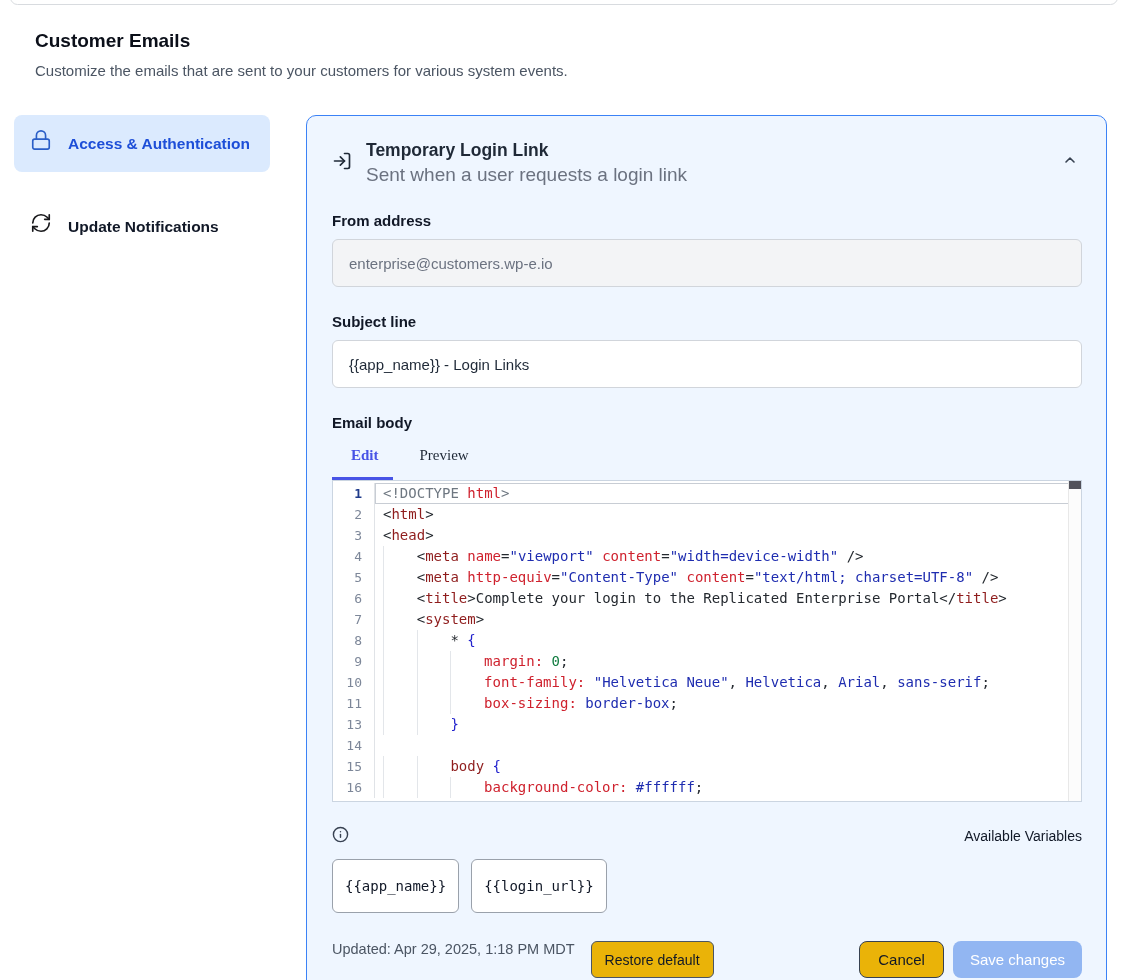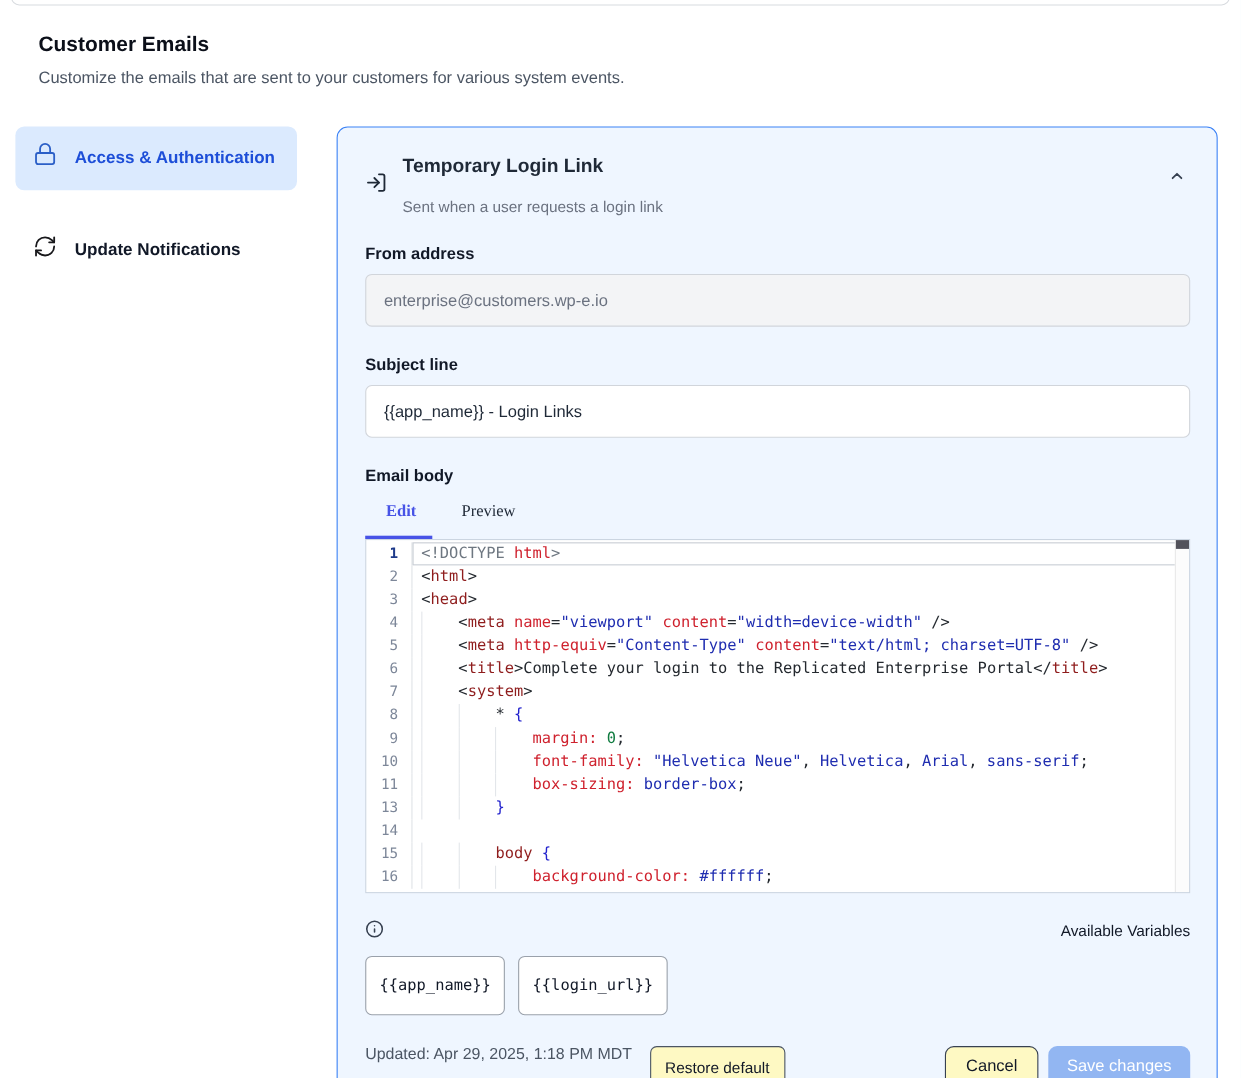--- a/index.html
+++ b/index.html
@@ -19,21 +19,21 @@
   .sidebar{width:256px;flex-shrink:0;}
   .nav-item{display:flex;align-items:center;gap:16px;padding:14px 16px;border-radius:8px;cursor:pointer;font-size:15.5px;font-weight:600;line-height:1.55;}
   .nav-item.active{background:var(--nav-active-bg);color:var(--nav-active-text);}
   .nav-item + .nav-item{margin-top:26px;}
   .nav-item svg{flex-shrink:0;}
   
   .panel{flex:1;background:var(--panel-bg);border:1px solid var(--accent-blue);border-radius:10px;padding:24px 24px 22px 25px;}
   .panel-head{display:flex;align-items:center;gap:14px;}
   .panel-head .titles{flex:1;}
   .panel-title{font-size:17.5px;font-weight:700;color:#1f2937;}
-  .panel-sub{margin-top:19px;font-size:14px;color:#6b7280;font-weight:400;}
+  .panel-sub{margin-top:3px;font-size:19px;color:#6b7280;font-weight:400;}
   .collapse-btn{background:none;border:none;cursor:pointer;padding:4px;align-self:flex-start;margin-top:8px;}
   .field-label{margin:26px 0 10px;font-size:15px;font-weight:600;color:#111827;}
   .text-input{width:100%;height:48px;border:1px solid #d1d5db;border-radius:6px;padding:0 16px;font-size:15px;font-family:inherit;background:#fff;color:#1f2937;}
   .text-input.muted{background:#f3f4f6;color:#6b7280;}
   
   .tabs{display:flex;gap:41px;margin:16px 0 0 19px;font-size:15px;}
   .tab{background:none;border:none;cursor:pointer;font-family:Liberation Serif, serif;font-size:15px;color:#1f2937;font-weight:400;padding:0;}
   .tab.active{color:var(--tab-active);font-weight:700;}
   .tab-underline{width:61px;height:3px;background:var(--tab-active);margin-top:13px;}
   
@@ -48,21 +48,21 @@
   .tk-num{color:var(--syn-num);} .tk-brc{color:var(--syn-brc);} .tk-doc{color:var(--syn-doc);} .tk-pln{color:var(--syn-pln);}
   .vscroll{position:absolute;top:0;right:0;bottom:0;width:13px;background:#fcfcfc;border-left:1px solid #e8e8e8;}
   .vscroll .thumb{position:absolute;top:0;left:0;right:0;height:8px;background:#52525b;}
   
   .vars-head{display:flex;align-items:center;gap:9px;margin-top:24px;font-size:14px;color:#111827;justify-content:space-between;}
   .chips{display:flex;gap:12px;margin-top:13px;}
   .chip{font-family:"DejaVu Sans Mono","Liberation Mono",monospace;font-size:14px;color:#111827;background:#fff;border:1px solid #9aa1ab;border-radius:6px;padding:18px 12px;cursor:pointer;}
   
   .panel-footer{display:flex;margin-top:28px;}
   .updated{font-size:14.5px;color:#4b5563;}
-  .btn{font-family:inherit;cursor:pointer;background:#fef9c3;}
+  .btn{font-family:inherit;cursor:pointer;background:#eab308;}
   .btn-restore{margin-left:16px;font-size:14px;color:#111827;border:1px solid #4b5563;border-radius:6px;padding:6px 13px;}
   .footer-right{margin-left:auto;display:flex;gap:9px;}
   .btn-cancel{font-size:15px;color:#111827;border:1px solid #374151;border-radius:8px;padding:9px 18px;}
   .btn-save{font-size:15px;color:#fff;background:var(--save-bg);border:none;border-radius:8px;padding:9px 17px;}
 </style>
 </head>
 <body>
 
 <div class="top-card-edge"></div>
 

